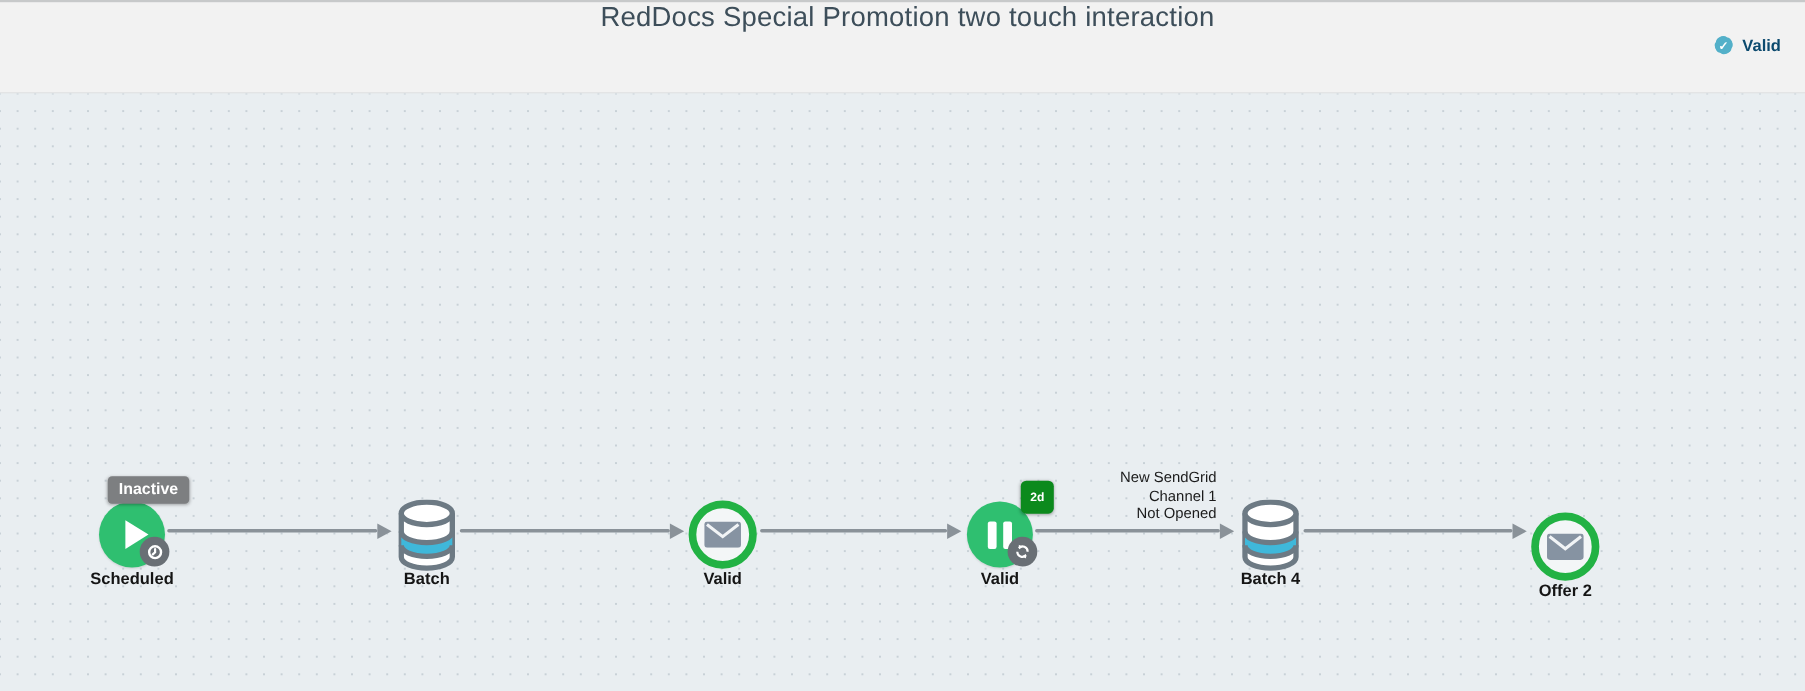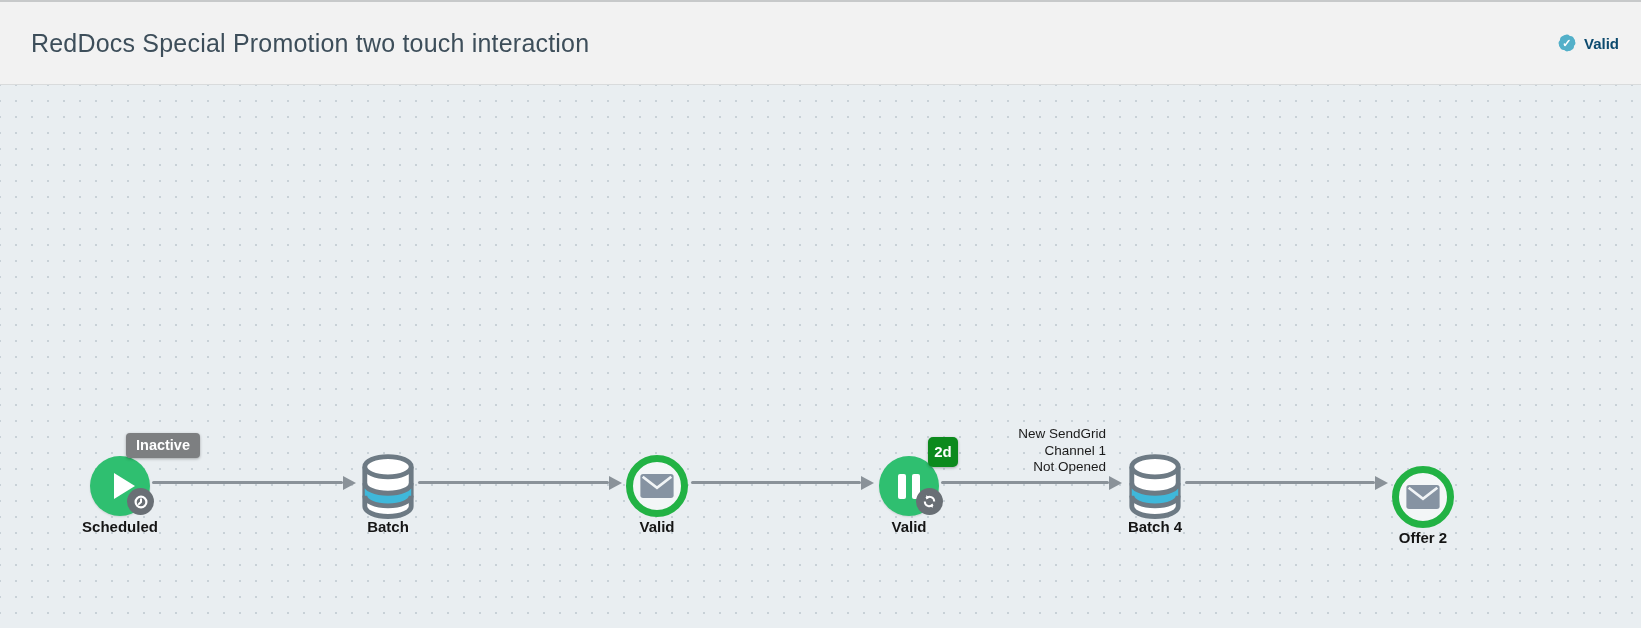--- a/index.html
+++ b/index.html
@@ -6,20 +6,21 @@
   html,body { width:1641px; height:628px; overflow:hidden; }
   body { font-family:"Liberation Sans", sans-serif; background:#e9eef1; }
 
   
   .header {
     height:85px; background:#f2f2f2;
     border-top:2px solid #c7c9ca;
     border-bottom:1px solid #d9dbdc;
     display:flex; align-items:center;
     padding:0 22px 0 31px;
+    flex-direction:column;
   }
   .title {
     font-size:25px; font-weight:400; color:#3d4e5a; letter-spacing:.2px;
   }
   .status { margin-left:auto; display:flex; align-items:center; gap:7px; }
   .seal { position:relative; width:20px; height:20px; display:inline-block; }
   .seal .sq {
     position:absolute; left:3px; top:3px; width:14px; height:14px;
     background:#53b0c9; border-radius:4px;
   }
@@ -73,26 +74,26 @@
   }
 
   
   .tag {
     position:absolute; z-index:3;
     color:#ffffff; font-weight:bold; text-align:center;
     box-shadow:0 1px 3px rgba(0,0,0,.3);
   }
   .tag.inactive {
     left:8px; top:-23px; background:#7d7f81;
-    font-size:14.5px; padding:4px 10px 5px; border-radius:4px;margin-left:28px;
+    font-size:14.5px; padding:4px 10px 5px; border-radius:4px;
   }
   .tag.duration {
     left:49px; top:-19px; background:#0c8a1d;
     width:30px; height:30px; line-height:30px;
-    font-size:15px; border-radius:5px;
+    font-size:11px; border-radius:5px;
   }
   .sub {
     position:absolute; left:37px; top:32px; z-index:2;
     width:27px; height:27px; border-radius:50%;
     background:#696f75;
     display:flex; align-items:center; justify-content:center;
   }
 
   
   .conn {

